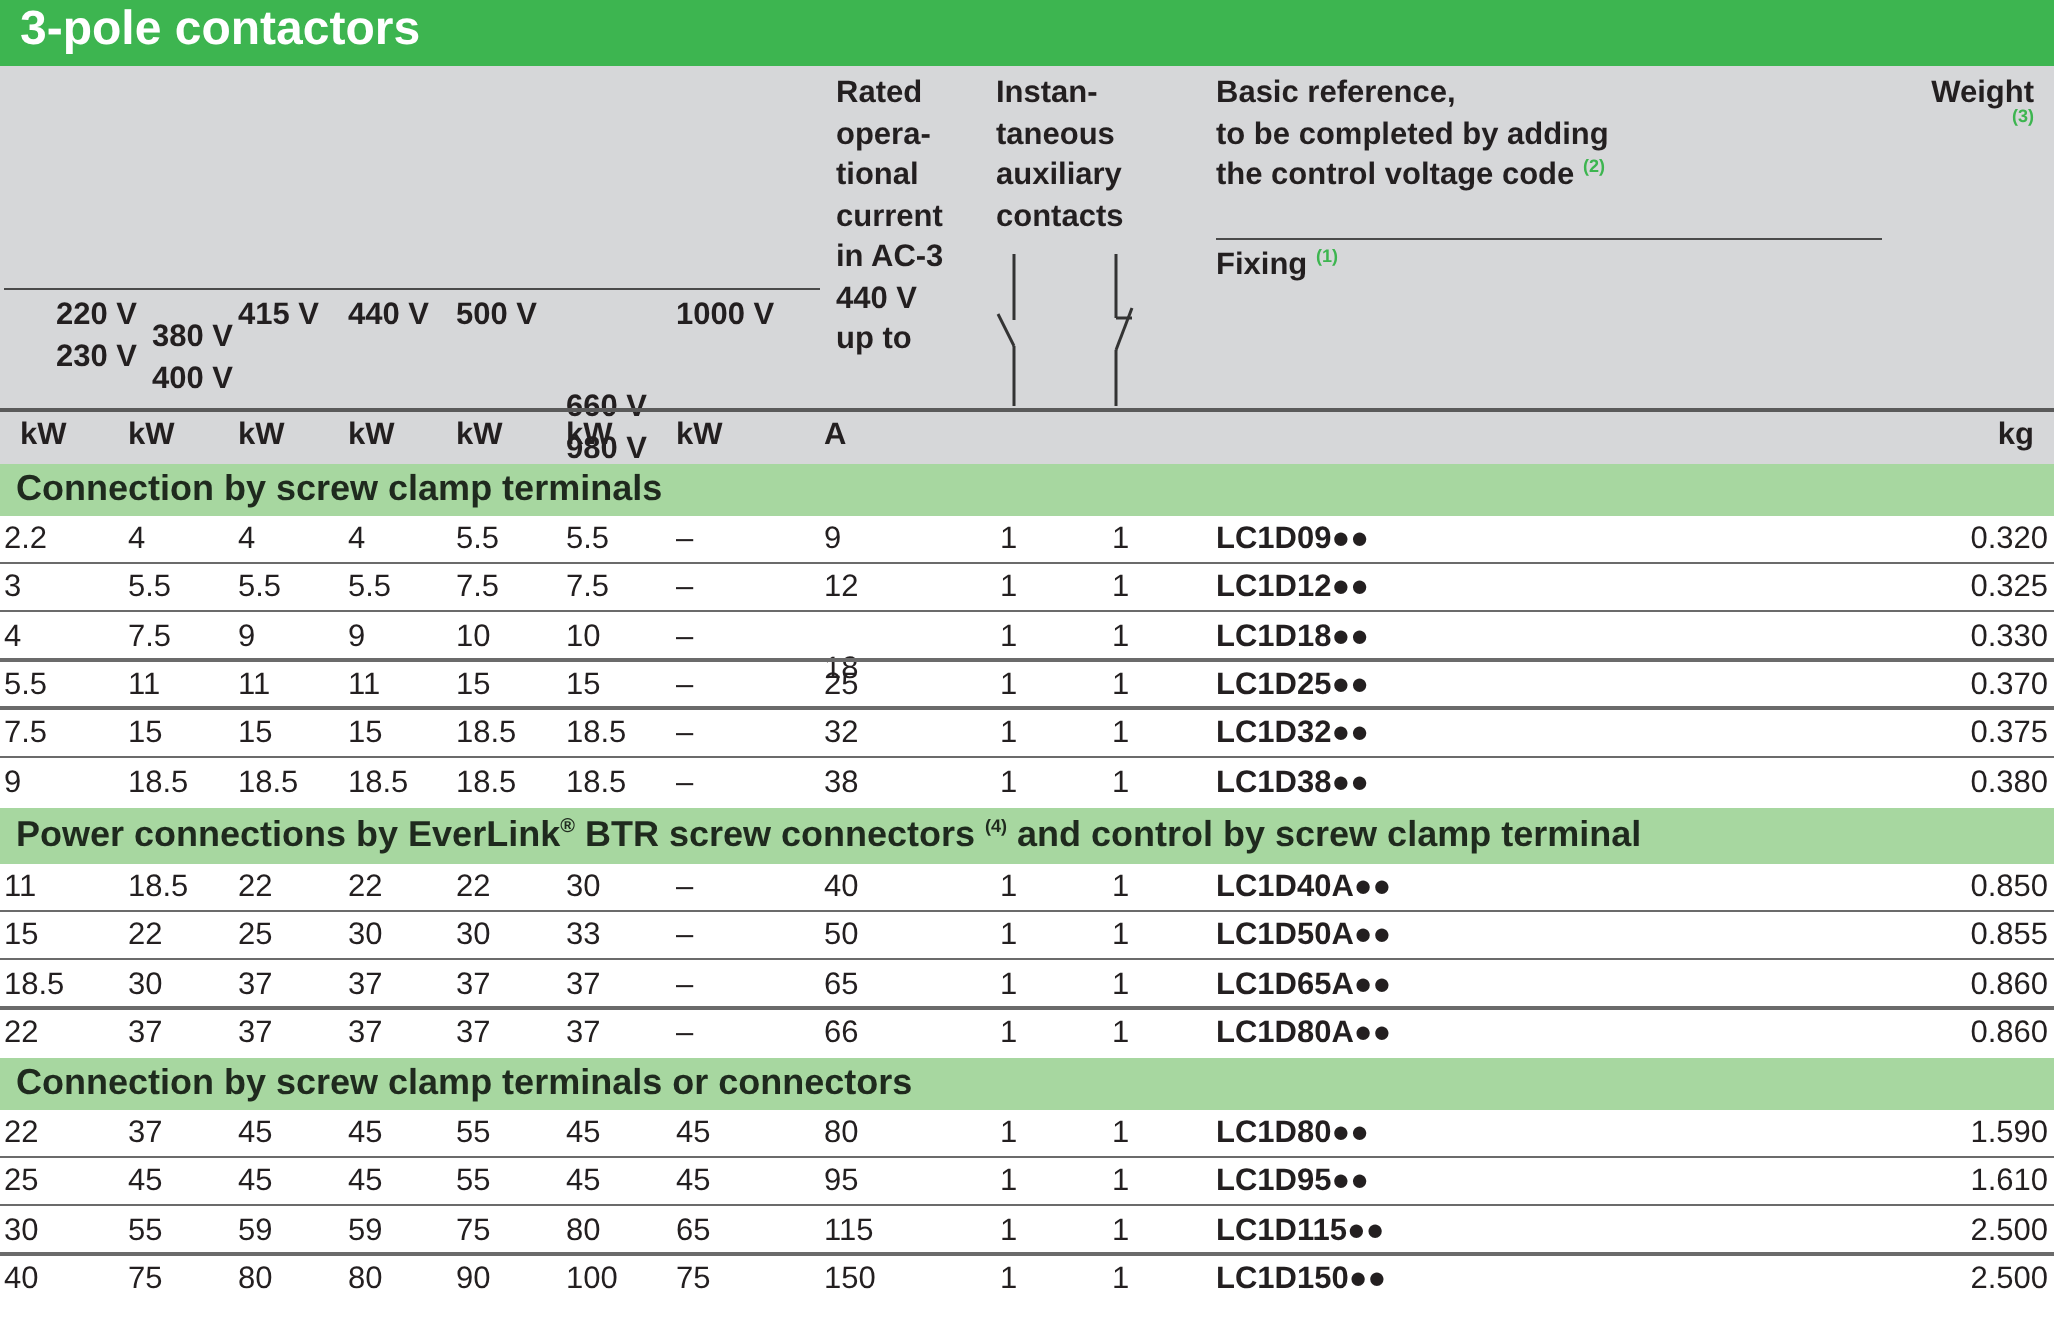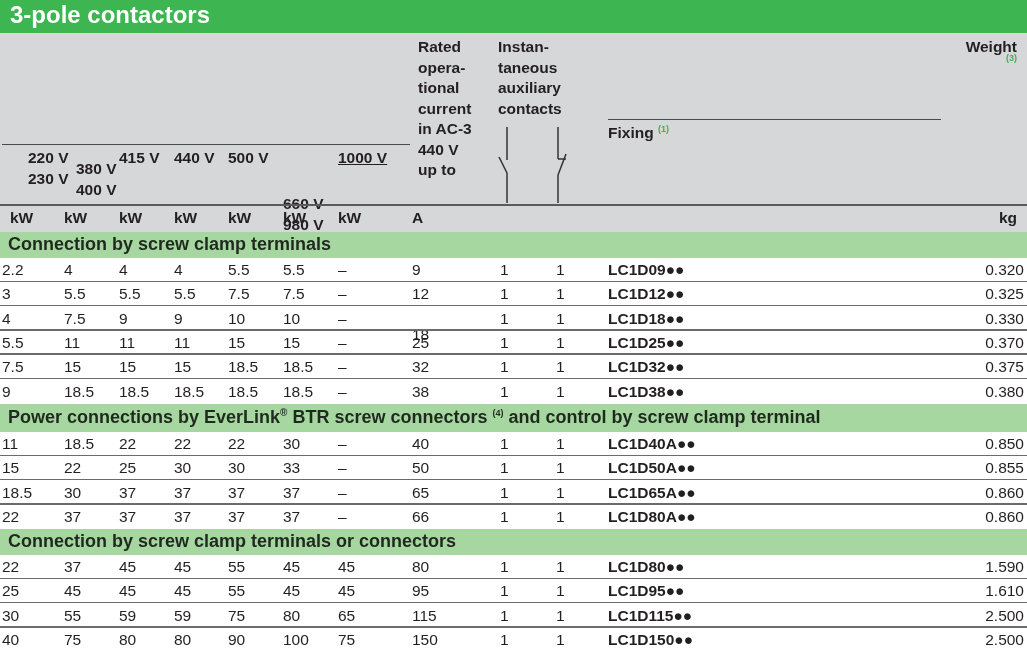--- a/index.html
+++ b/index.html
@@ -48,21 +48,21 @@
   <div class="abs hdr-text" style="left:174px; top:115px;">
       <div>440 V</div>
     </div>
   <div class="abs hdr-text" style="left:228px; top:115px;">
       <div>500 V</div>
     </div>
   <div class="abs hdr-text" style="left:283px; top:115px;margin-top:46px;">
       <div>660 V</div>
       <div>980 V</div>
     </div>
-  <div class="abs hdr-text" style="left:338px; top:115px;text-decoration:underline;">
+  <div class="abs hdr-text" style="left:338px; top:115px;">
       <div>1000 V</div>
     </div>
 
   <div class="abs hdr-text" style="left:418px; top:4px;">
     <div>Rated</div>
     <div>opera-</div>
     <div>tional</div>
     <div>current</div>
     <div>in AC-3</div>
     <div>440 V</div>
@@ -80,20 +80,25 @@
     <line x1="3" y1="32" x2="11" y2="48" stroke="#333" stroke-width="1.5"></line>
     <line x1="11" y1="48" x2="11" y2="78" stroke="#333" stroke-width="1.5"></line>
   </svg>
   <svg class="abs" style="left:552px; top:92px;" width="20" height="78">
     <line x1="6" y1="2" x2="6" y2="34" stroke="#333" stroke-width="1.5"></line>
     <line x1="6" y1="34" x2="14" y2="34" stroke="#333" stroke-width="1.5"></line>
     <line x1="14" y1="29" x2="6" y2="50" stroke="#333" stroke-width="1.5"></line>
     <line x1="6" y1="50" x2="6" y2="78" stroke="#333" stroke-width="1.5"></line>
   </svg>
 
+  <div class="abs hdr-text" style="left:608px; top:4px;">
+    <div>Basic reference,</div>
+    <div>to be completed by adding</div>
+    <div><span>the control voltage code</span> <span class="sup">(2)</span></div>
+  </div>
   <div class="abs hline" style="left:608px; top:86px; width:333px;"></div>
   <div class="abs hdr-text" style="left:608px; top:90px;"><span>Fixing</span> <span class="sup">(1)</span></div>
 
   <div class="abs hdr-text" style="right:10px; top:4px; text-align:right;">
     <div>Weight</div>
     <div style="line-height:12px;"><span class="sup" style="vertical-align:top;">(3)</span></div>
   </div>
 
   <div class="abs hline2" style="left:0; top:171px; width:1027px;"></div>
 

